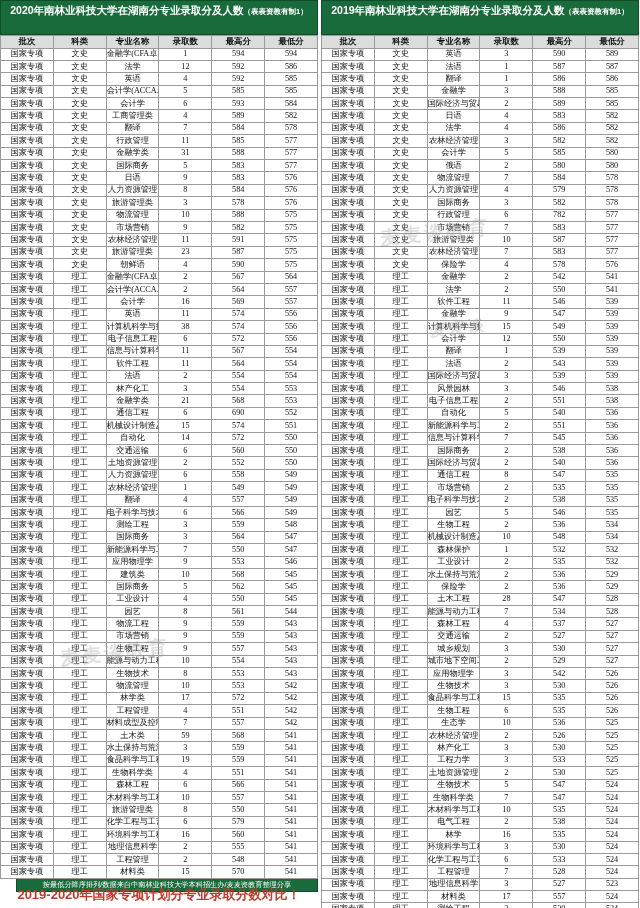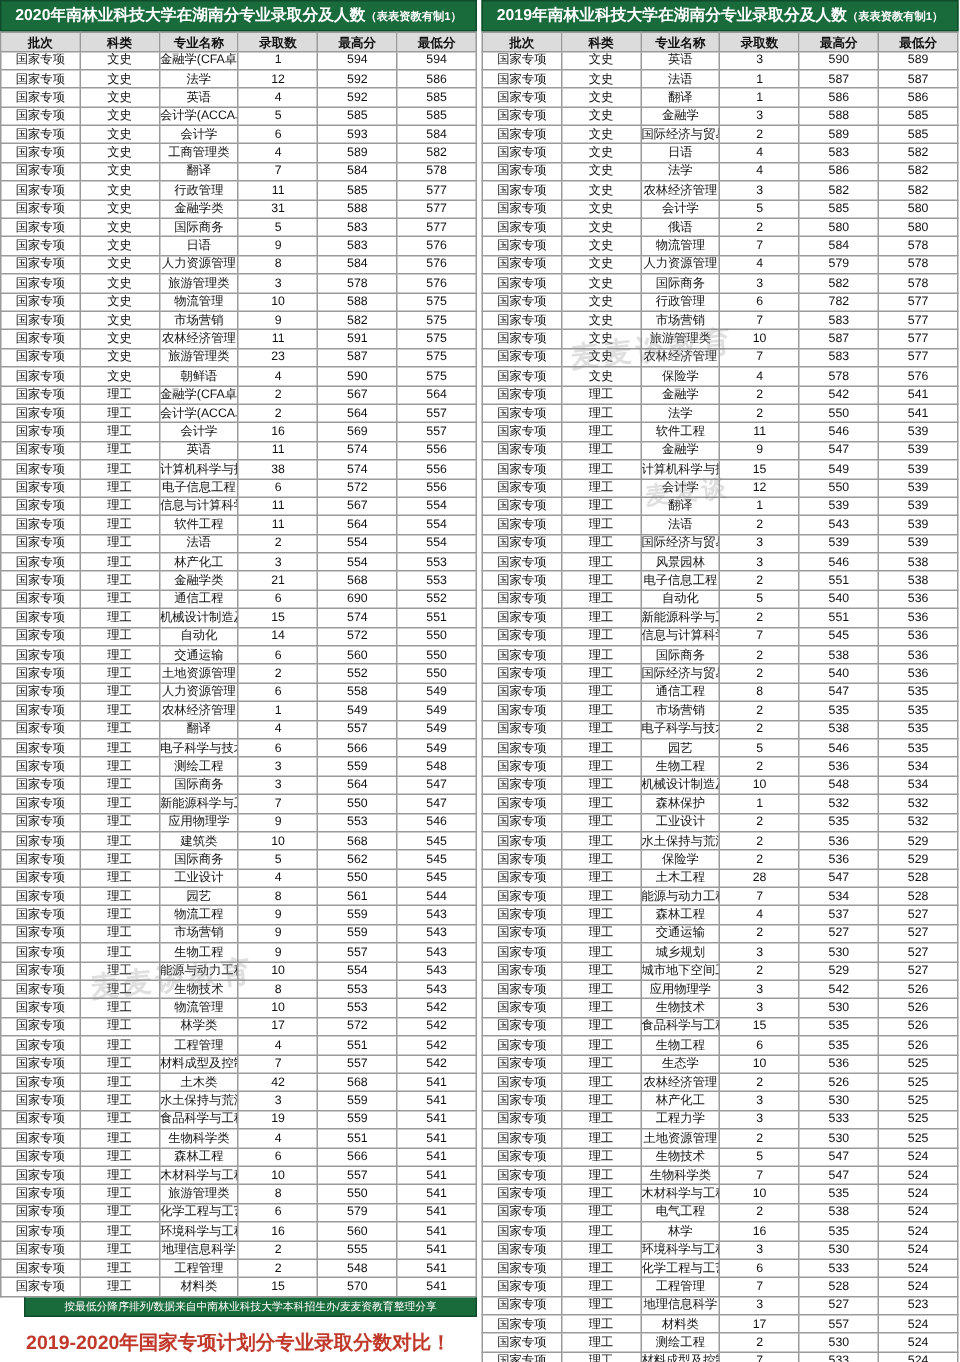--- a/index.html
+++ b/index.html
@@ -22,34 +22,35 @@
   }
   .panel-left { left: 0; }
   .panel-right { left: 321px; }
 
   .title-bar {
     background: #1a6b3c;
     color: #ffffff;
     text-align: center;
     font-weight: bold;
     font-size: 10.5px;
-    padding: 3px 0 3px 0;
+    padding: 3px 0 17px 0;
     line-height: 1.25;
     letter-spacing: 0px;
     border: 1px solid #0f4d2a;
   }
   .title-bar .sub {
     font-size: 7.5px;
     font-weight: bold;
   }
 
   table.grid {
     width: 100%;
     border-collapse: collapse;
     table-layout: fixed;
+    font-family: Liberation Serif, serif;
   }
   table.grid th, table.grid td {
     border: 1px solid #9a9a9a;
     font-size: 8.2px;
     line-height: 1.0;
     height: 12.4px;
     padding: 0;
     text-align: center;
     white-space: nowrap;
     overflow: hidden;
@@ -562,21 +563,21 @@
             <td class="c-cat">理工</td>
             <td class="c-major">材料成型及控制工程</td>
             <td class="c-num">7</td>
             <td class="c-max">557</td>
             <td class="c-min">542</td>
           </tr>
           <tr class="row-odd">
             <td class="c-batch">国家专项</td>
             <td class="c-cat">理工</td>
             <td class="c-major">土木类</td>
-            <td class="c-num">42</td>
+            <td class="c-num">59</td>
             <td class="c-max">568</td>
             <td class="c-min">541</td>
           </tr>
           <tr class="row-even">
             <td class="c-batch">国家专项</td>
             <td class="c-cat">理工</td>
             <td class="c-major">水土保持与荒漠化防治</td>
             <td class="c-num">3</td>
             <td class="c-max">559</td>
             <td class="c-min">541</td>

